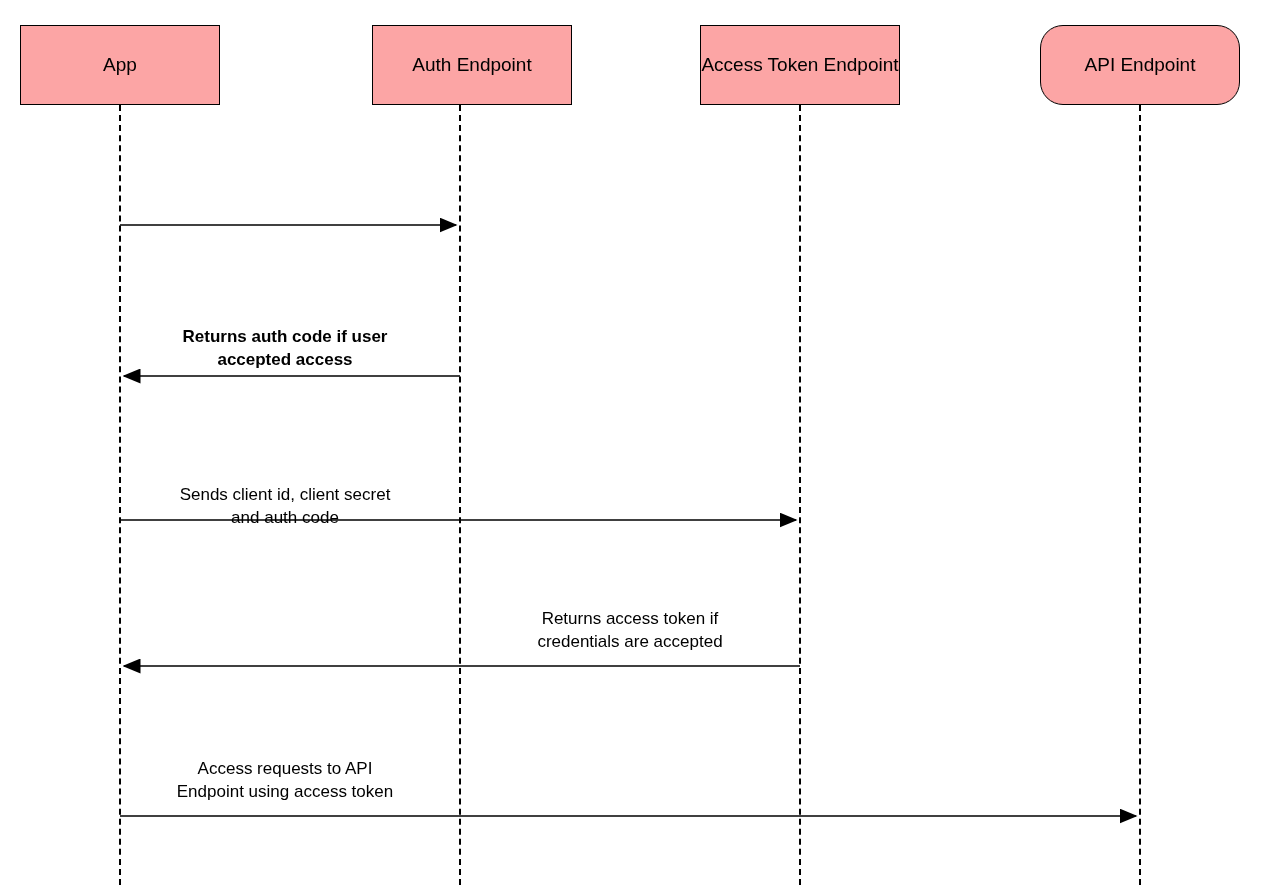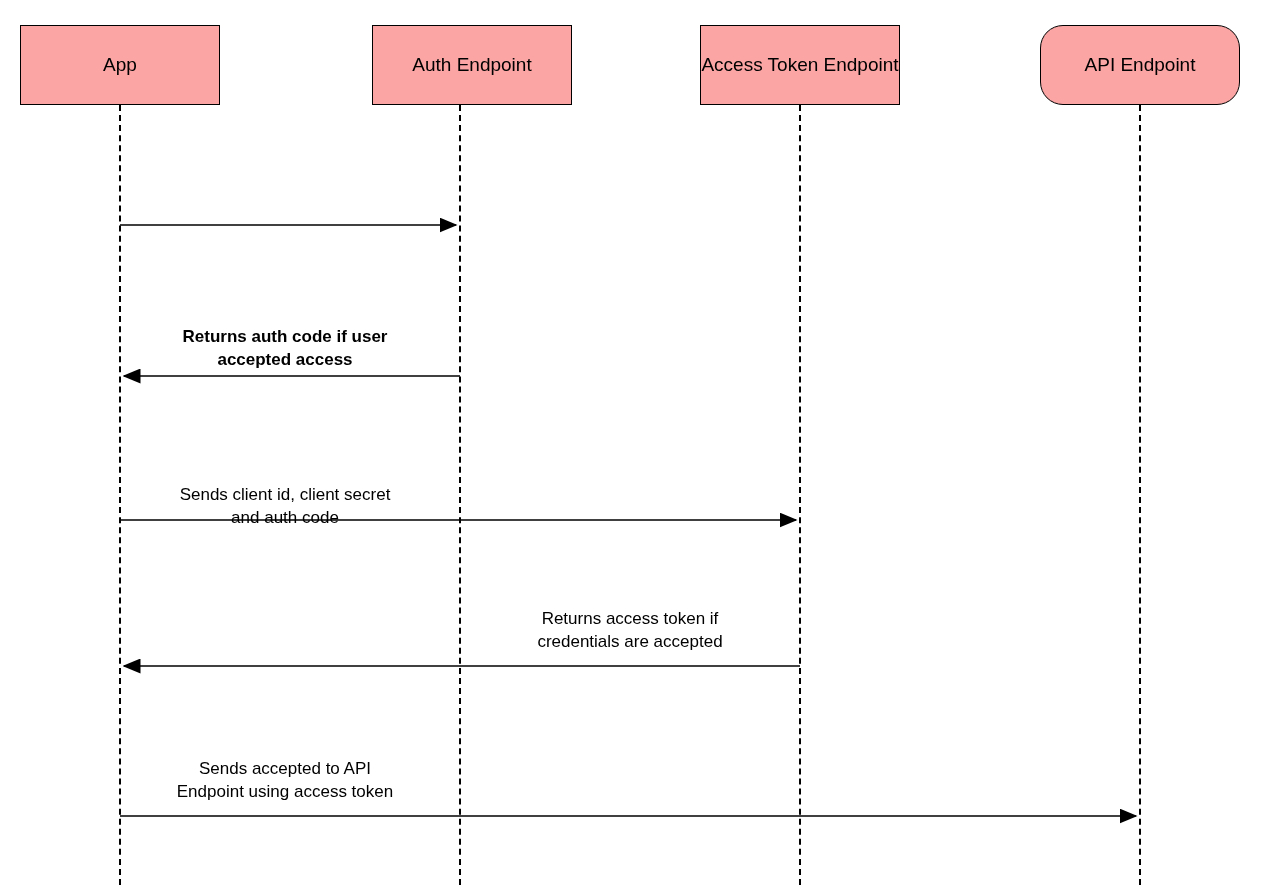--- a/index.html
+++ b/index.html
@@ -103,21 +103,21 @@
 credentials are accepted</div>
   <svg class="arrow" style="left:120px; top:661px; width:680px; height:10px;">
     <defs>
       <marker id="arrowL4" markerWidth="12" markerHeight="10" refX="1" refY="5" orient="auto">
         <path d="M12,0 L0,5 L12,10 Z" fill="#000"></path>
       </marker>
     </defs>
     <line x1="4" y1="5" x2="680" y2="5" stroke="#000" stroke-width="1.5" marker-start="url(#arrowL4)"></line>
   </svg>
 
-  <div class="message-label" style="left:135px; top:758px; width:300px;">Sends accepted to API
+  <div class="message-label" style="left:135px; top:758px; width:300px;">Access requests to API
 Endpoint using access token</div>
   <svg class="arrow" style="left:120px; top:811px; width:1020px; height:10px;">
     <defs>
       <marker id="arrowR5" markerWidth="12" markerHeight="10" refX="11" refY="5" orient="auto">
         <path d="M0,0 L12,5 L0,10 Z" fill="#000"></path>
       </marker>
     </defs>
     <line x1="0" y1="5" x2="1016" y2="5" stroke="#000" stroke-width="1.5" marker-end="url(#arrowR5)"></line>
   </svg>
 

